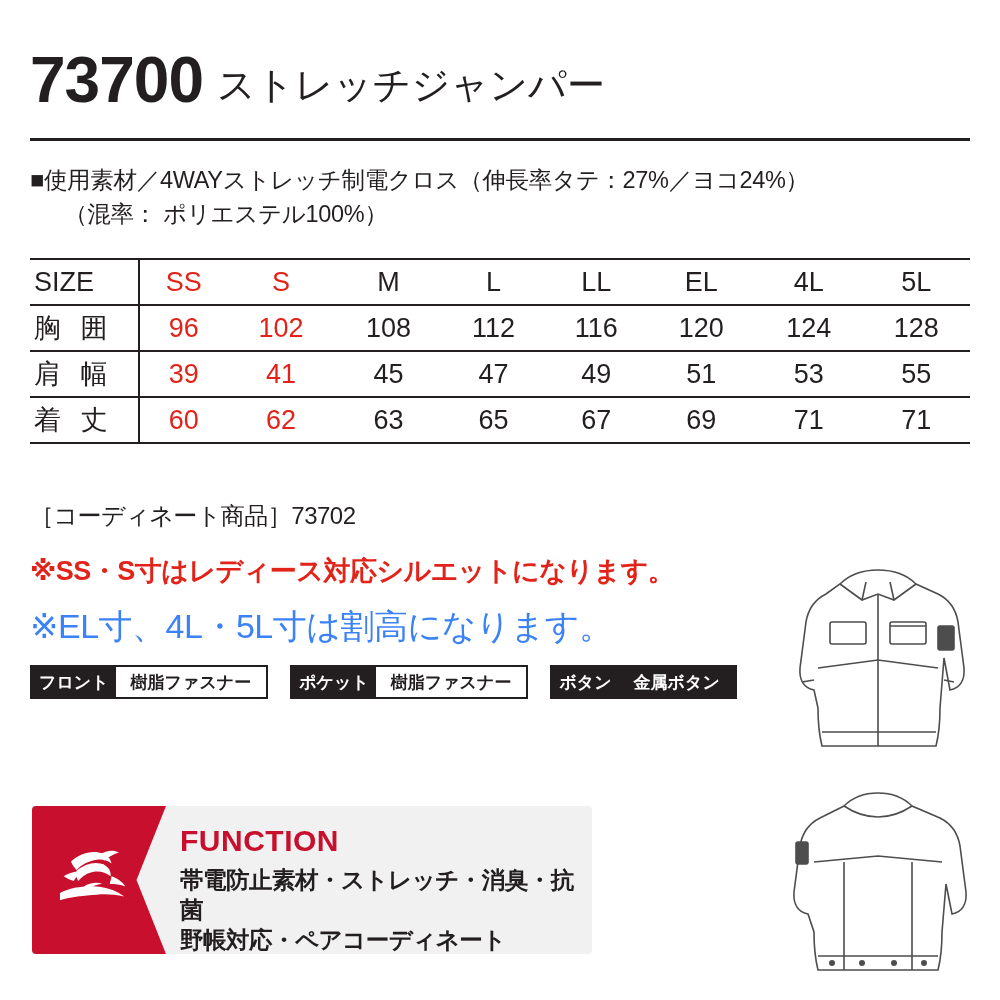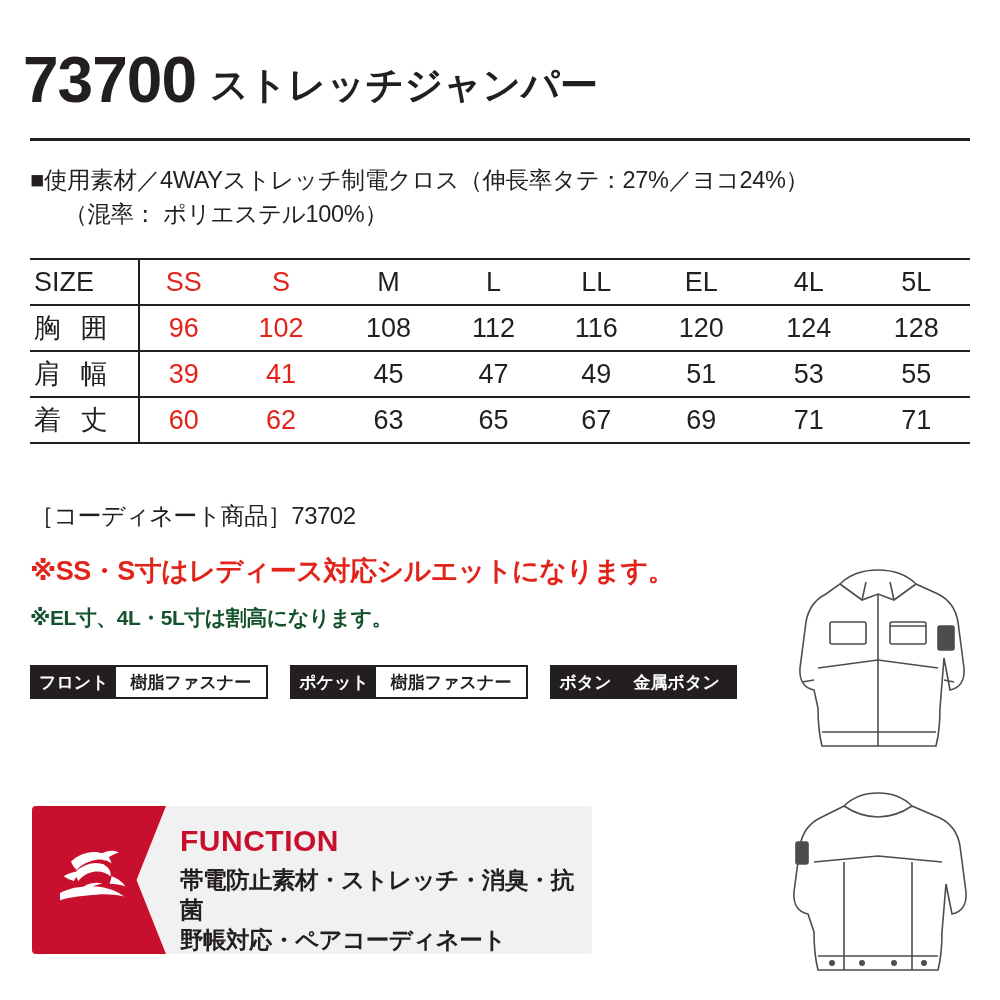--- a/index.html
+++ b/index.html
@@ -12,37 +12,37 @@
     height: 1000px;
     position: relative;
     font-family: "Liberation Sans", "DejaVu Sans", sans-serif;
     color: #231f20;
     overflow: hidden;
   }
 
   
   .header {
     position: absolute;
-    left: 23px;
+    left: 30px;
     top: 50px;
     width: 940px;
     display: flex;
     align-items: flex-end;
     gap: 14px;
   }
   .header .code {
     font-size: 64px;
     font-weight: bold;
     letter-spacing: -1px;
     line-height: 0.95;
     color: #231f20;
   }
   .header .name {
     font-size: 38px;
-    font-weight: bold;
+    font-weight: normal;
     line-height: 1.1;
     padding-bottom: 4px;
     letter-spacing: 0px;
   }
   .rule {
     position: absolute;
     left: 30px;
     top: 138px;
     width: 940px;
     height: 3px;
@@ -118,23 +118,23 @@
     top: 553px;
     font-size: 27px;
     font-weight: bold;
     color: #e2231a;
     letter-spacing: -0.5px;
   }
   .note-black {
     position: absolute;
     left: 30px;
     top: 604px;
-    font-size: 21px;
-    font-weight: bold;
-    color: #14532d;
+    font-size: 34px;
+    font-weight: normal;
+    color: #3b82f6;
     letter-spacing: -0.5px;
   }
 
   
   .tags {
     position: absolute;
     left: 30px;
     top: 665px;
     display: flex;
     align-items: center;

